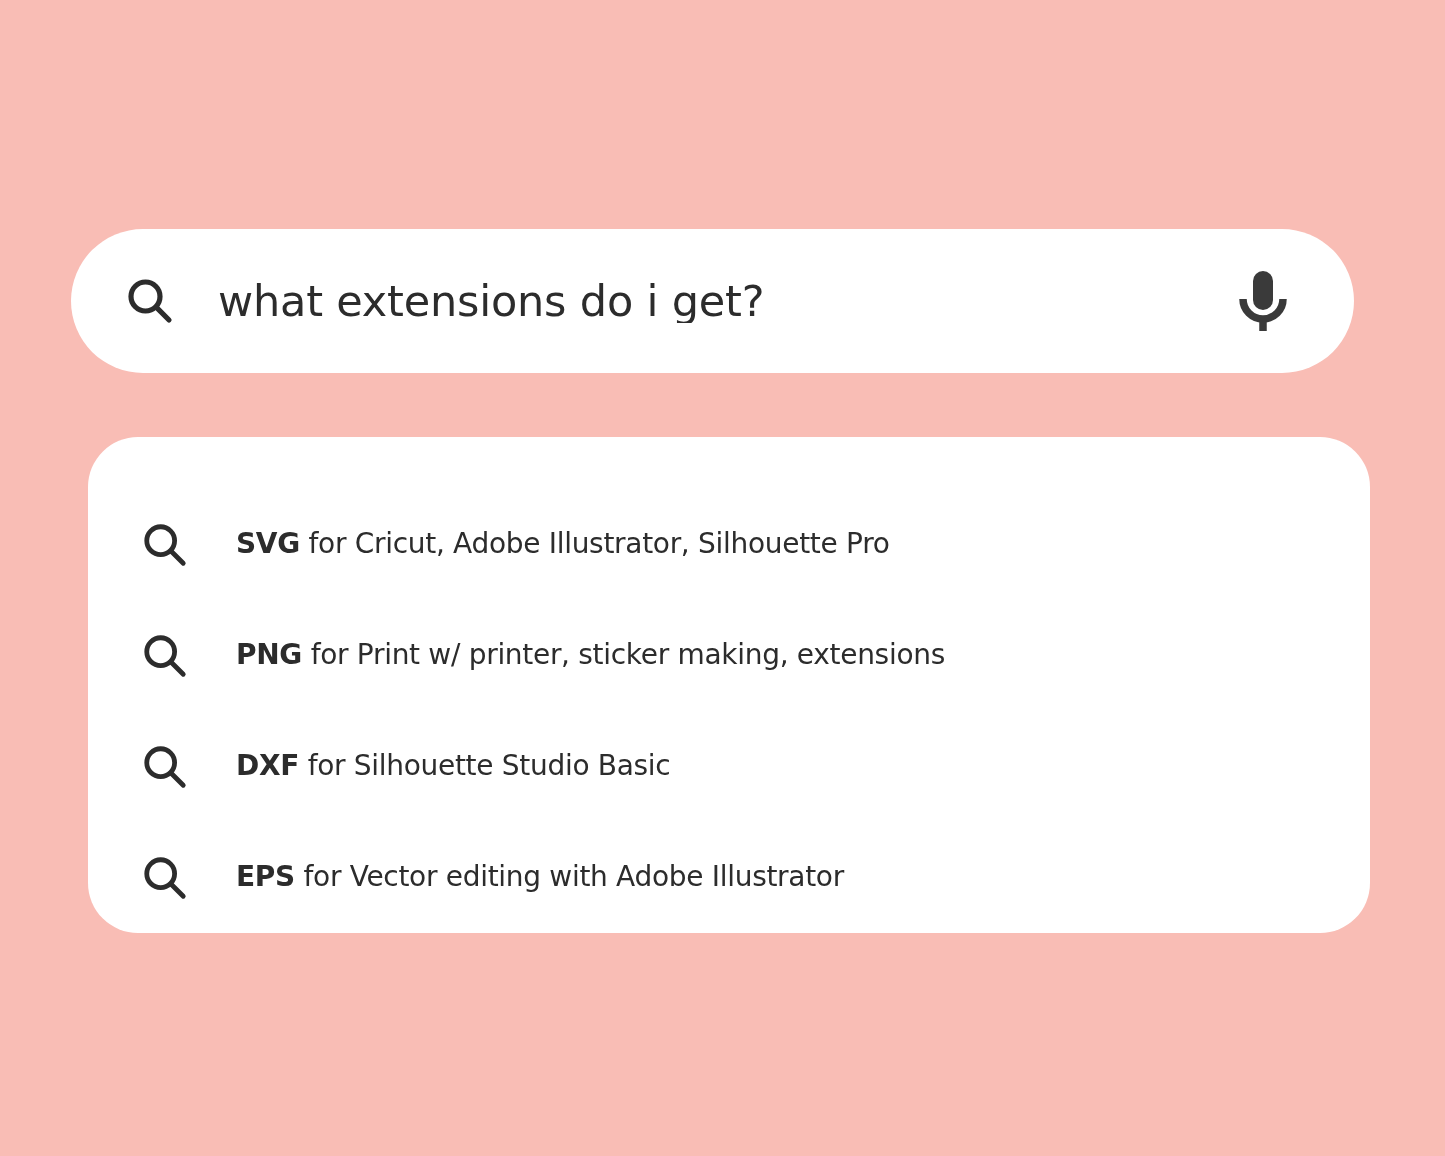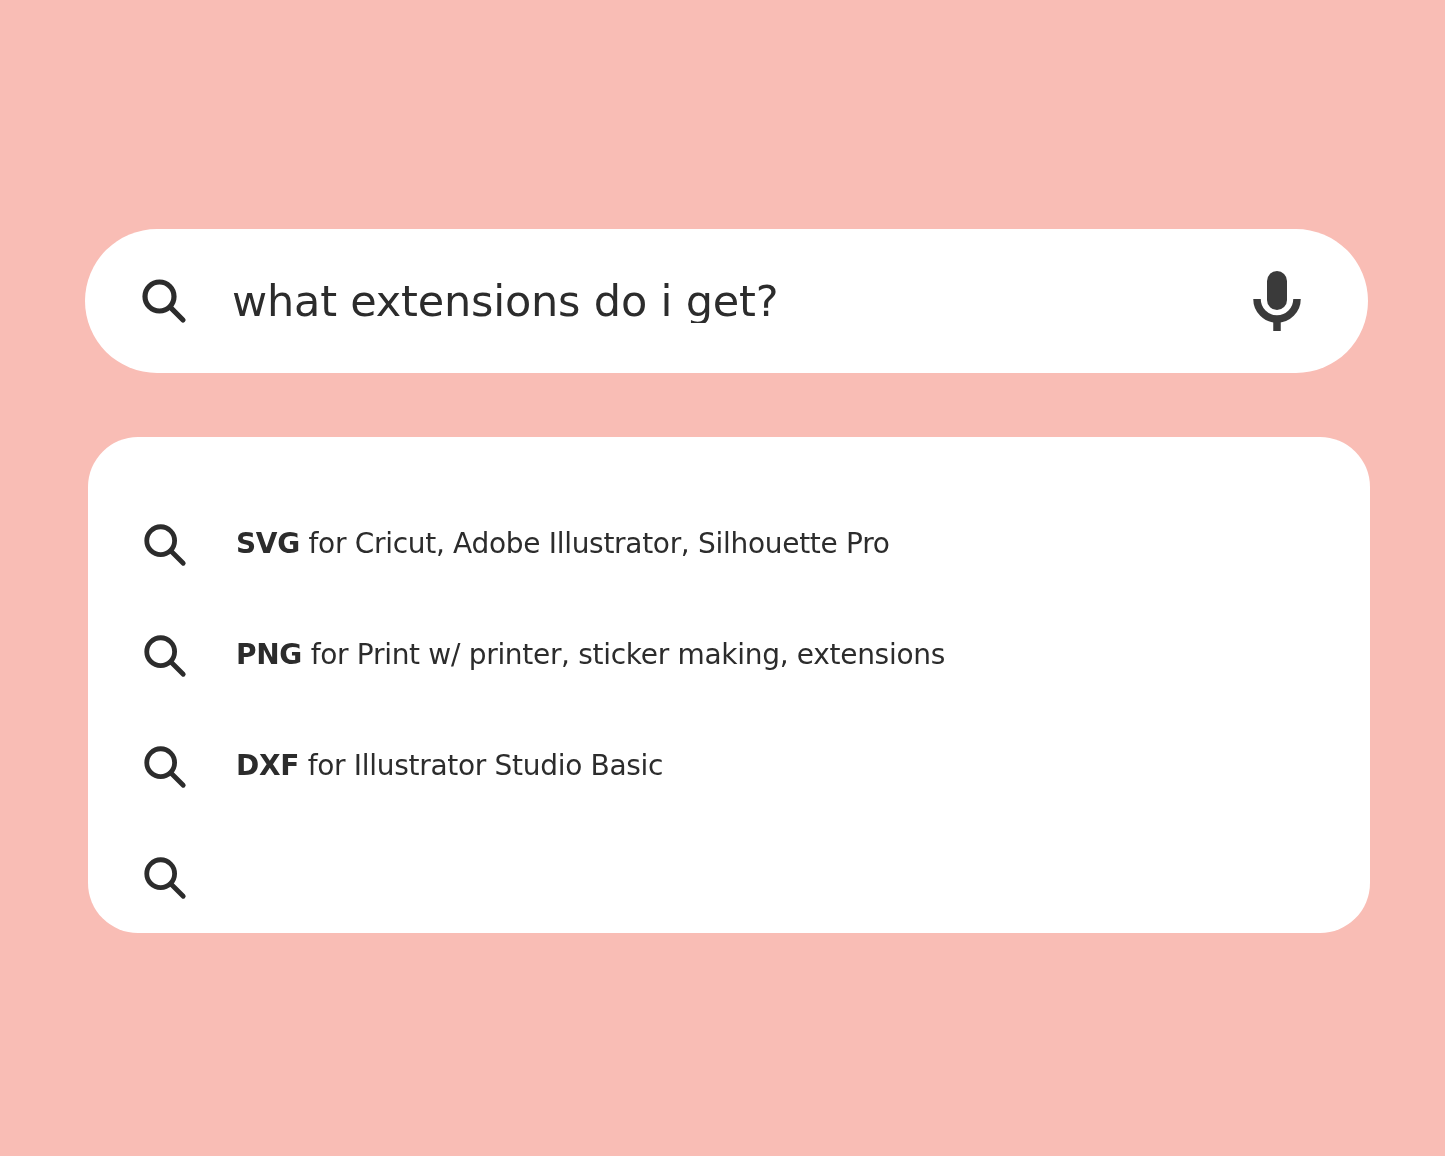--- a/index.html
+++ b/index.html
@@ -16,21 +16,21 @@
   }
 
   .stage {
     position: absolute;
     inset: 0;
   }
 
   
   .search-bar {
     position: absolute;
-    left: 85px;
+    left: 71px;
     top: 229px;
     width: 1283px;
     height: 144px;
     background: #FFFFFF;
     border-radius: 72px;
     display: flex;
     align-items: center;
     box-sizing: border-box;
     padding: 0 62px 0 53px;
   }
@@ -164,28 +164,31 @@
     </div>
 
     <div class="result-row">
       <span class="result-icon-wrap">
         <svg width="48" height="48" viewBox="0 0 50 50" aria-hidden="true">
           <circle cx="20.5" cy="20.5" r="14.5" fill="none" stroke="#2C2C2C" stroke-width="5"></circle>
           <line x1="31.2" y1="31.2" x2="44" y2="44" stroke="#2C2C2C" stroke-width="5" stroke-linecap="round"></line>
         </svg>
       </span>
       <span class="result-text">
-        <span class="fmt">DXF</span><span> for Illustrator Studio Basic</span>
+        <span class="fmt">DXF</span><span> for Silhouette Studio Basic</span>
       </span>
     </div>
 
     <div class="result-row">
       <span class="result-icon-wrap">
         <svg width="48" height="48" viewBox="0 0 50 50" aria-hidden="true">
           <circle cx="20.5" cy="20.5" r="14.5" fill="none" stroke="#2C2C2C" stroke-width="5"></circle>
           <line x1="31.2" y1="31.2" x2="44" y2="44" stroke="#2C2C2C" stroke-width="5" stroke-linecap="round"></line>
         </svg>
       </span>
+      <span class="result-text">
+        <span class="fmt">EPS</span><span> for Vector editing with Adobe Illustrator</span>
+      </span>
     </div>
 
   </div>
 
 </div>
 
 </body></html>

